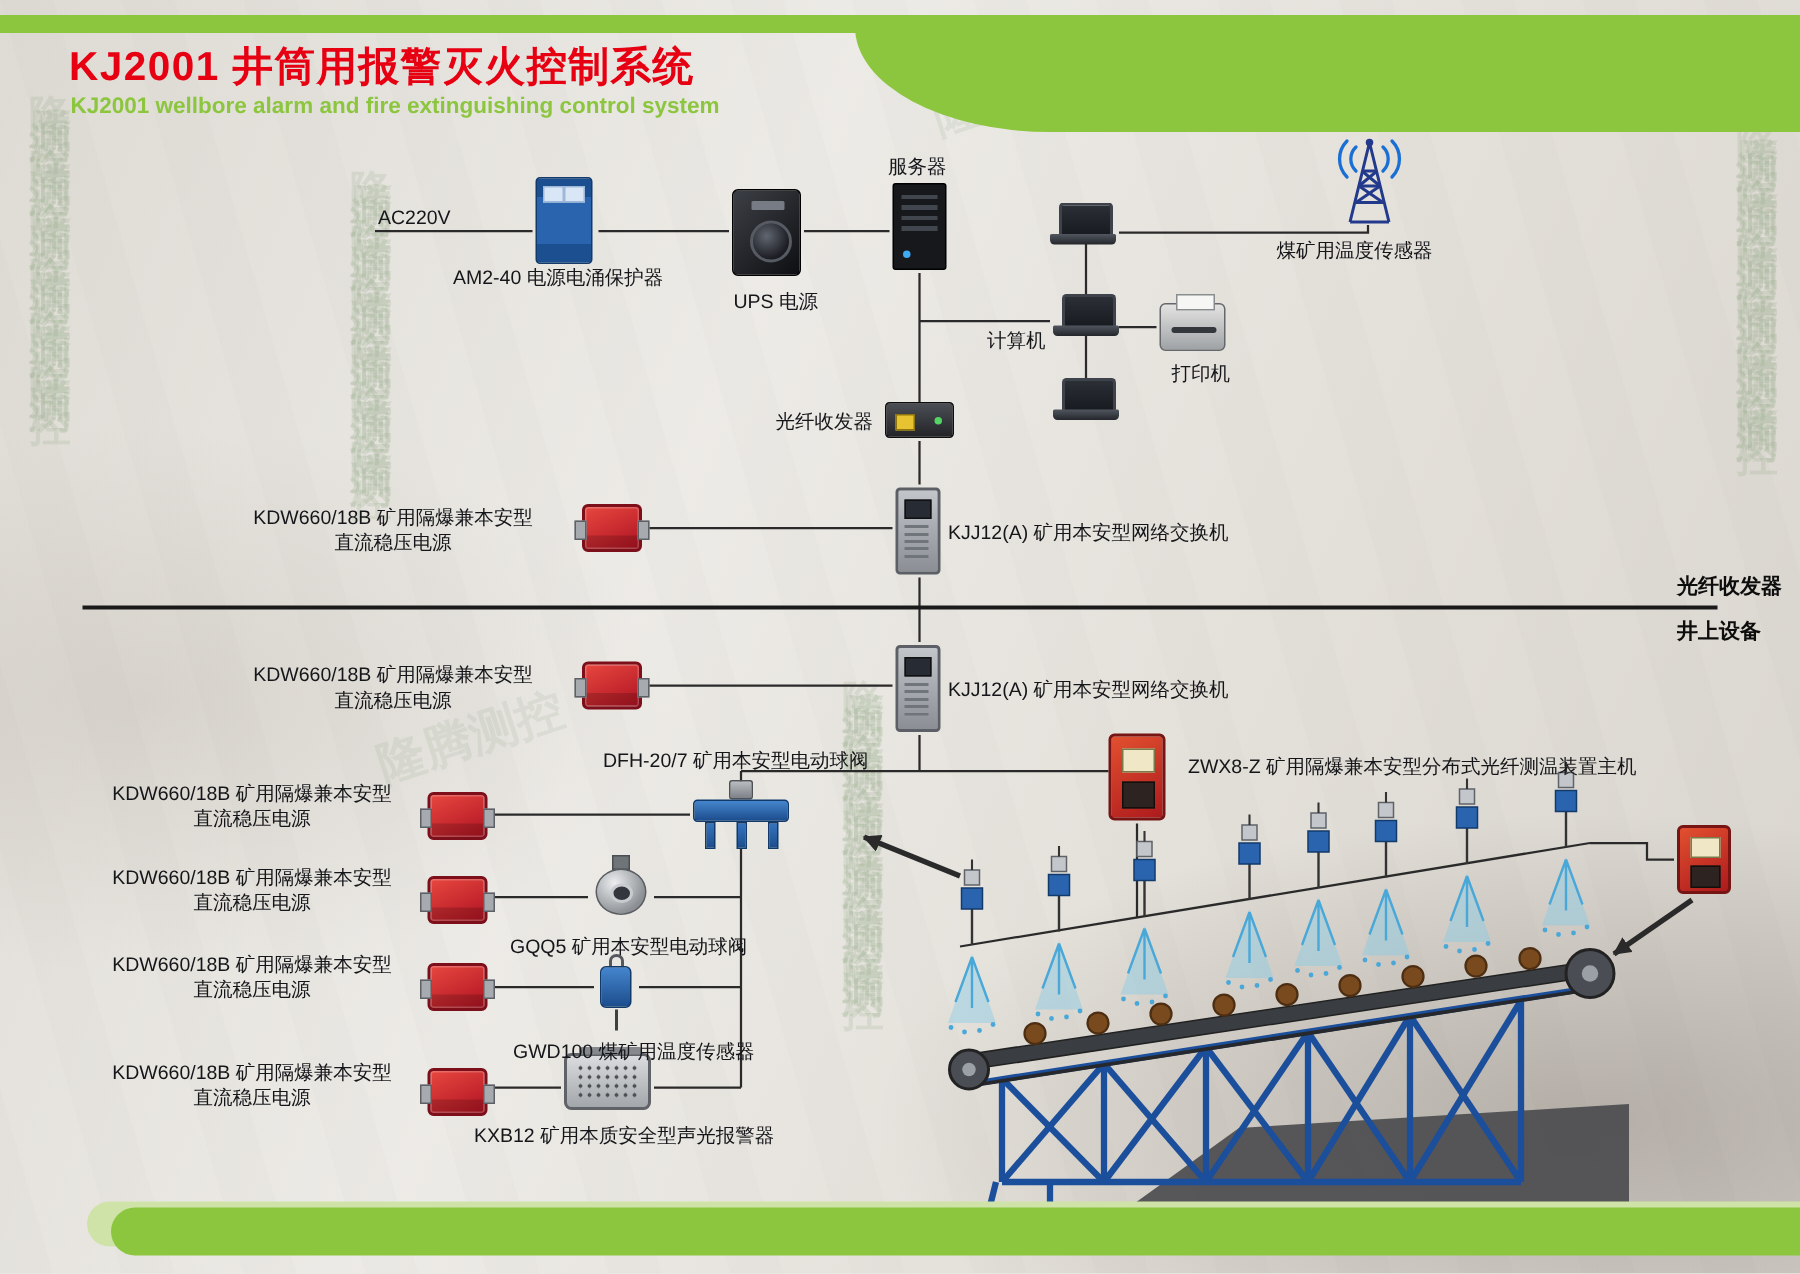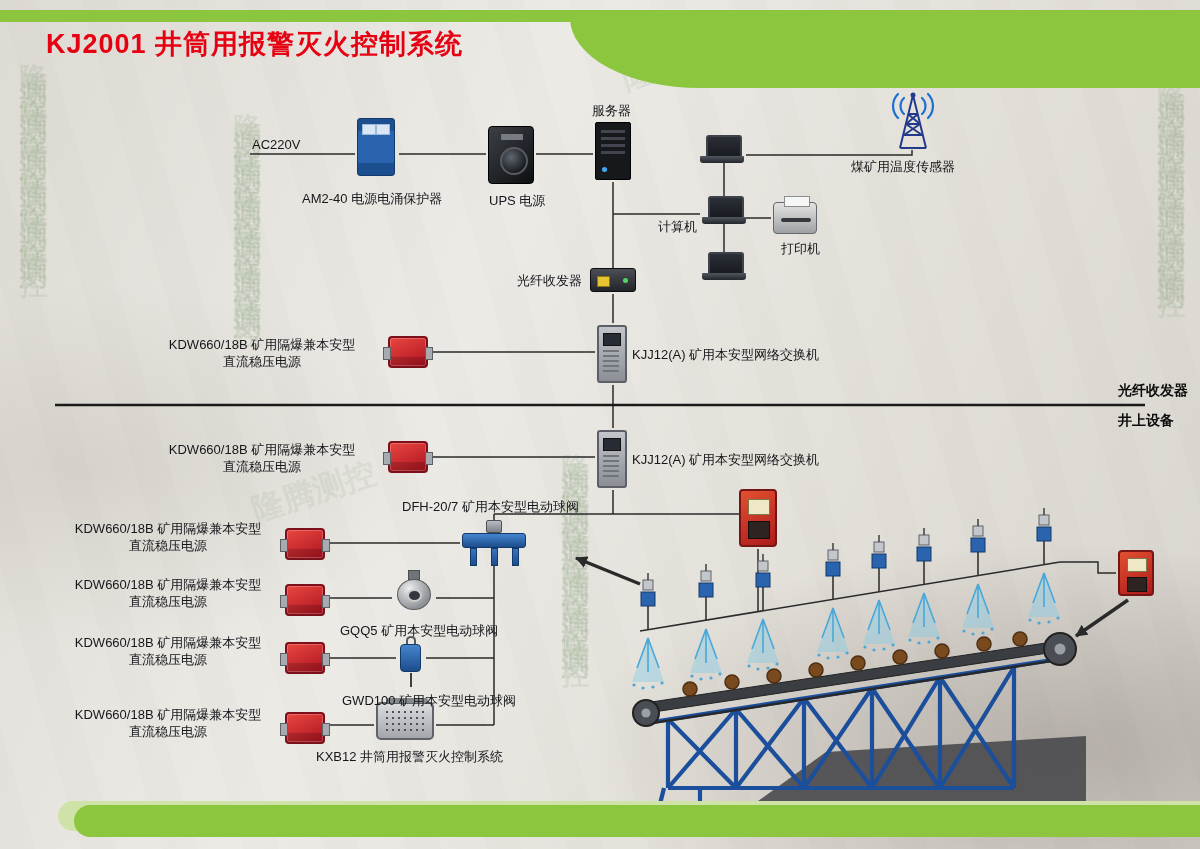--- a/index.html
+++ b/index.html
@@ -226,20 +226,21 @@
 
     <g stroke="#2a2a2a" stroke-width="3.5" fill="none">
       <path d="M640,584 L576,558" marker-end="url(#ah)"></path>
       <path d="M1128,600 L1076,636" marker-end="url(#ah)"></path>
     </g>
   </svg>
 
   <div class="top-strip"></div>
   <div class="top-blob"></div>
   <div class="title">KJ2001 井筒用报警灭火控制系统</div>
+  <div class="subtitle">KJ2001 wellbore alarm and fire extinguishing control system</div>
   <div class="bottom-bar-light"></div>
   <div class="bottom-bar"></div>
 
   <div class="dev surge" style="left:357px;top:118px"></div>
   <div class="dev ups" style="left:488px;top:126px"></div>
   <div class="dev server" style="left:595px;top:122px"></div>
   <div class="dev laptop" style="left:700px;top:135px"></div>
   <div class="dev laptop" style="left:702px;top:196px"></div>
   <div class="dev laptop" style="left:702px;top:252px"></div>
   <div class="dev printer" style="left:773px;top:202px"></div>
@@ -290,21 +291,21 @@
 
   <div class="dev temp" style="left:398px;top:636px">
     <div class="temp-hook"></div>
     <div class="temp-body"></div>
     <div class="temp-probe"></div>
   </div>
 
   <div class="dev alarm" style="left:376px;top:702px"></div>
 
   <div class="lbl" style="left:252px;top:136px">AC220V</div>
-  <div class="lbl" style="left:302px;top:190px">AM2-40 电源电涌保护器</div>
+  <div class="lbl" style="left:302px;top:176px">AM2-40 电源电涌保护器</div>
   <div class="lbl" style="left:489px;top:192px">UPS 电源</div>
   <div class="lbl" style="left:592px;top:102px">服务器</div>
   <div class="lbl" style="left:658px;top:218px">计算机</div>
   <div class="lbl" style="left:781px;top:240px">打印机</div>
   <div class="lbl" style="left:851px;top:158px">煤矿用温度传感器</div>
   <div class="lbl" style="left:517px;top:272px">光纤收发器</div>
 
   <div class="lbl lbl-c" style="left:152px;top:336px;width:220px">
     <div>KDW660/18B 矿用隔爆兼本安型</div>
     <div>直流稳压电源</div>
@@ -314,35 +315,36 @@
   <div class="lbl lbl-b" style="left:1118px;top:382px">光纤收发器</div>
   <div class="lbl lbl-b" style="left:1118px;top:412px">井上设备</div>
 
   <div class="lbl lbl-c" style="left:152px;top:441px;width:220px">
     <div>KDW660/18B 矿用隔爆兼本安型</div>
     <div>直流稳压电源</div>
   </div>
   <div class="lbl" style="left:632px;top:451px">KJJ12(A) 矿用本安型网络交换机</div>
 
   <div class="lbl" style="left:402px;top:498px">DFH-20/7 矿用本安型电动球阀</div>
+  <div class="lbl" style="left:792px;top:502px">ZWX8-Z 矿用隔爆兼本安型分布式光纤测温装置主机</div>
 
   <div class="lbl lbl-c" style="left:58px;top:520px;width:220px">
     <div>KDW660/18B 矿用隔爆兼本安型</div>
     <div>直流稳压电源</div>
   </div>
   <div class="lbl lbl-c" style="left:58px;top:576px;width:220px">
     <div>KDW660/18B 矿用隔爆兼本安型</div>
     <div>直流稳压电源</div>
   </div>
   <div class="lbl lbl-c" style="left:58px;top:634px;width:220px">
     <div>KDW660/18B 矿用隔爆兼本安型</div>
     <div>直流稳压电源</div>
   </div>
   <div class="lbl lbl-c" style="left:58px;top:706px;width:220px">
     <div>KDW660/18B 矿用隔爆兼本安型</div>
     <div>直流稳压电源</div>
   </div>
 
   <div class="lbl" style="left:340px;top:622px">GQQ5 矿用本安型电动球阀</div>
-  <div class="lbl" style="left:342px;top:692px">GWD100 矿用本安型电动球阀</div>
-  <div class="lbl" style="left:316px;top:748px">KXB12 井筒用报警灭火控制系统</div>
+  <div class="lbl" style="left:342px;top:692px">GWD100 煤矿用温度传感器</div>
+  <div class="lbl" style="left:316px;top:748px">KXB12 矿用本质安全型声光报警器</div>
 
 </div>
 
 </body></html>

